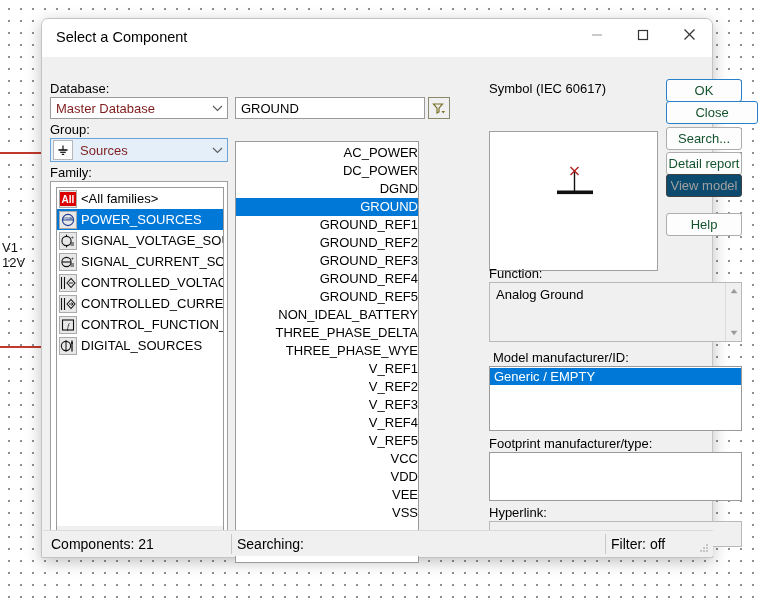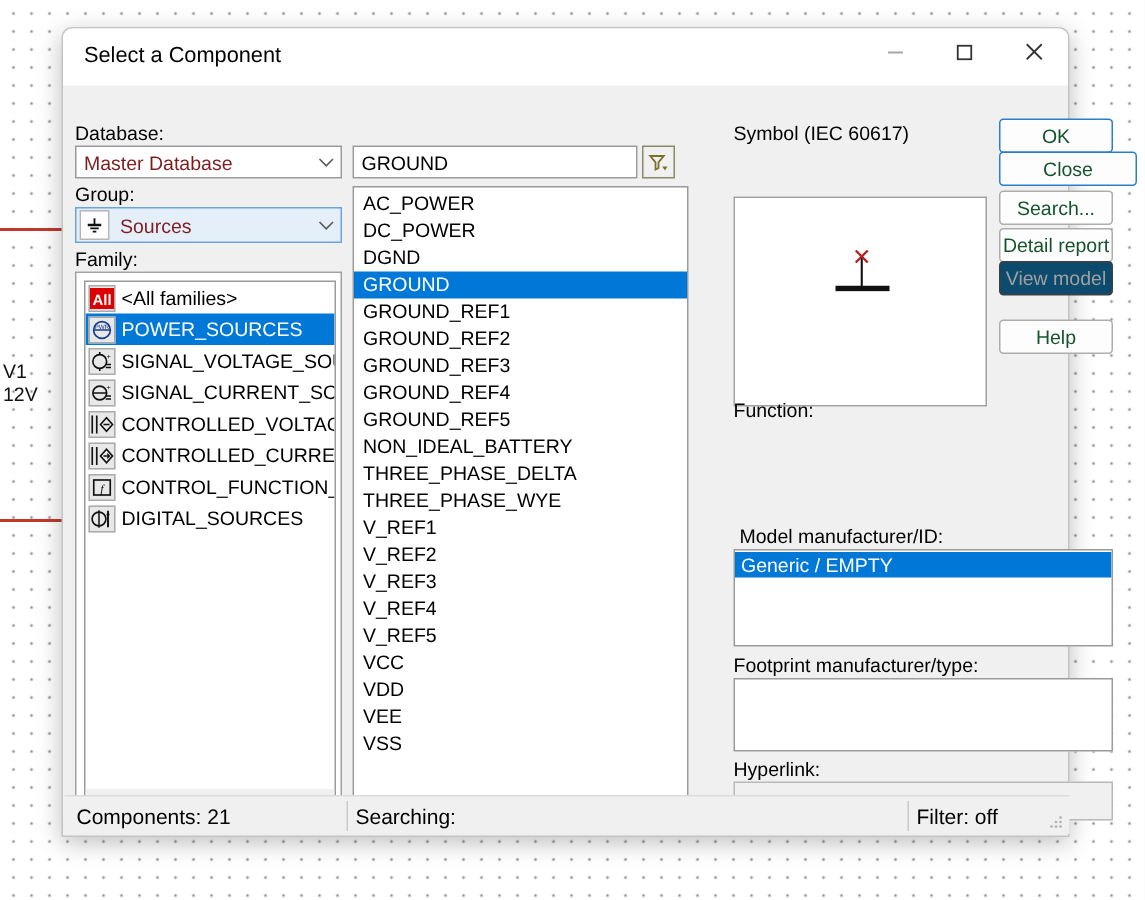--- a/index.html
+++ b/index.html
@@ -410,21 +410,21 @@
 
     <div class="lbl" style="left:193px; top:40px;">Component:</div>
     <input class="tinput" type="text" style="left: 193px; top: 40px; width: 190px;" value="GROUND">
     <div id="filter-btn" style="left:386px; top:40px;">
       <svg width="14" height="13" viewBox="0 0 14 13">
         <path d="M1.5 2 L10.5 2 L7 6.2 L7 10 L5 11 L5 6.2 Z" fill="none" stroke="#7a7029" stroke-width="1.2"></path>
         <path d="M9.5 9 L13 9 L11.25 11.6 Z" fill="#7a7029"></path>
       </svg>
     </div>
 
-    <div class="listbox" style="left:193px; top:67px; width:224px; height:422px;">
+    <div class="listbox" style="left:193px; top:84px; width:184px; height:422px;text-align:right;">
       <div id="component-list" style="position:absolute; left:0; top:2px; right:0;">
           <div class="citem">AC_POWER</div>
           <div class="citem">DC_POWER</div>
           <div class="citem">DGND</div>
           <div class="citem sel">GROUND</div>
           <div class="citem">GROUND_REF1</div>
           <div class="citem">GROUND_REF2</div>
           <div class="citem">GROUND_REF3</div>
           <div class="citem">GROUND_REF4</div>
           <div class="citem">GROUND_REF5</div>
@@ -454,20 +454,35 @@
     </div>
 
     <div class="btn default" style="left:624px; top:22px; width:76px;">OK</div>
     <div class="btn default" style="left:624px; top:44px; width:92px;">Close</div>
     <div class="btn" style="left:624px; top:70px; width:76px;">Search...</div>
     <div class="btn" style="left:624px; top:95px; width:76px;">Detail report</div>
     <div class="btn disabled" style="left:624px; top:117px; width:76px;">View model</div>
     <div class="btn" style="left:624px; top:156px; width:76px;">Help</div>
 
     <div class="lbl" style="left:447px; top:209px;">Function:</div>
+    <div class="listbox" style="left:447px; top:225px; width:253px; height:60px; background:#f0f0f0; border:1px solid #b9b9b9;">
+      <div class="lbl" style="left:6px; top:4px;">Analog Ground</div>
+      <div class="vscroll" style="right:0; top:0; height:58px;">
+        <div class="arrow">
+          <svg width="8" height="6" viewBox="0 0 8 6">
+              <path d="M4 0.8 L7.4 5.2 L0.6 5.2 Z" fill="#9a9a9a"></path>
+            </svg>
+        </div>
+        <div class="arrow" style="position:absolute;bottom:0;">
+          <svg width="8" height="6" viewBox="0 0 8 6">
+              <path d="M4 5.2 L0.6 0.8 L7.4 0.8 Z" fill="#9a9a9a"></path>
+            </svg>
+        </div>
+      </div>
+    </div>
 
     <div class="lbl" style="left:451px; top:293px;">Model manufacturer/ID:</div>
     <div class="listbox" style="left:447px; top:309px; width:253px; height:65px;">
       <div class="citem sel" style="margin-top:1px; height:17px; line-height:17px; padding-left:4px;">Generic / EMPTY</div>
     </div>
 
     <div class="lbl" style="left:447px; top:379px;">Footprint manufacturer/type:</div>
     <div class="listbox" style="left:447px; top:395px; width:253px; height:49px;"></div>
 
     <div class="lbl" style="left:447px; top:448px;">Hyperlink:</div>

